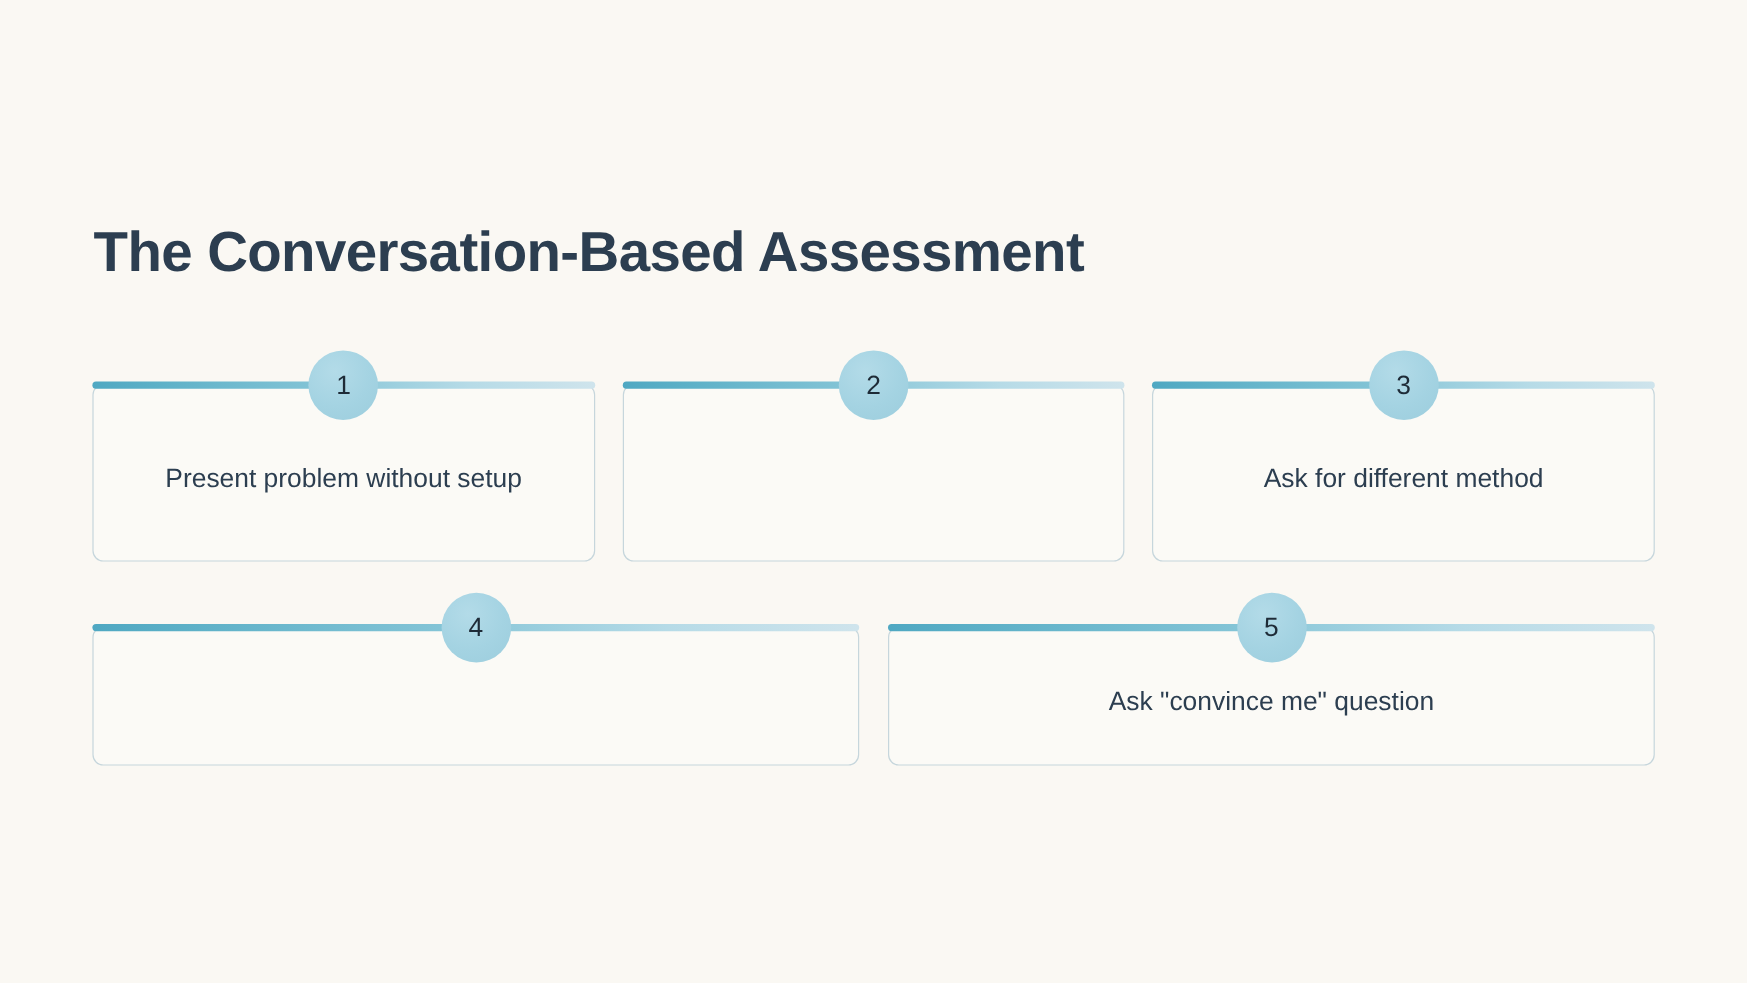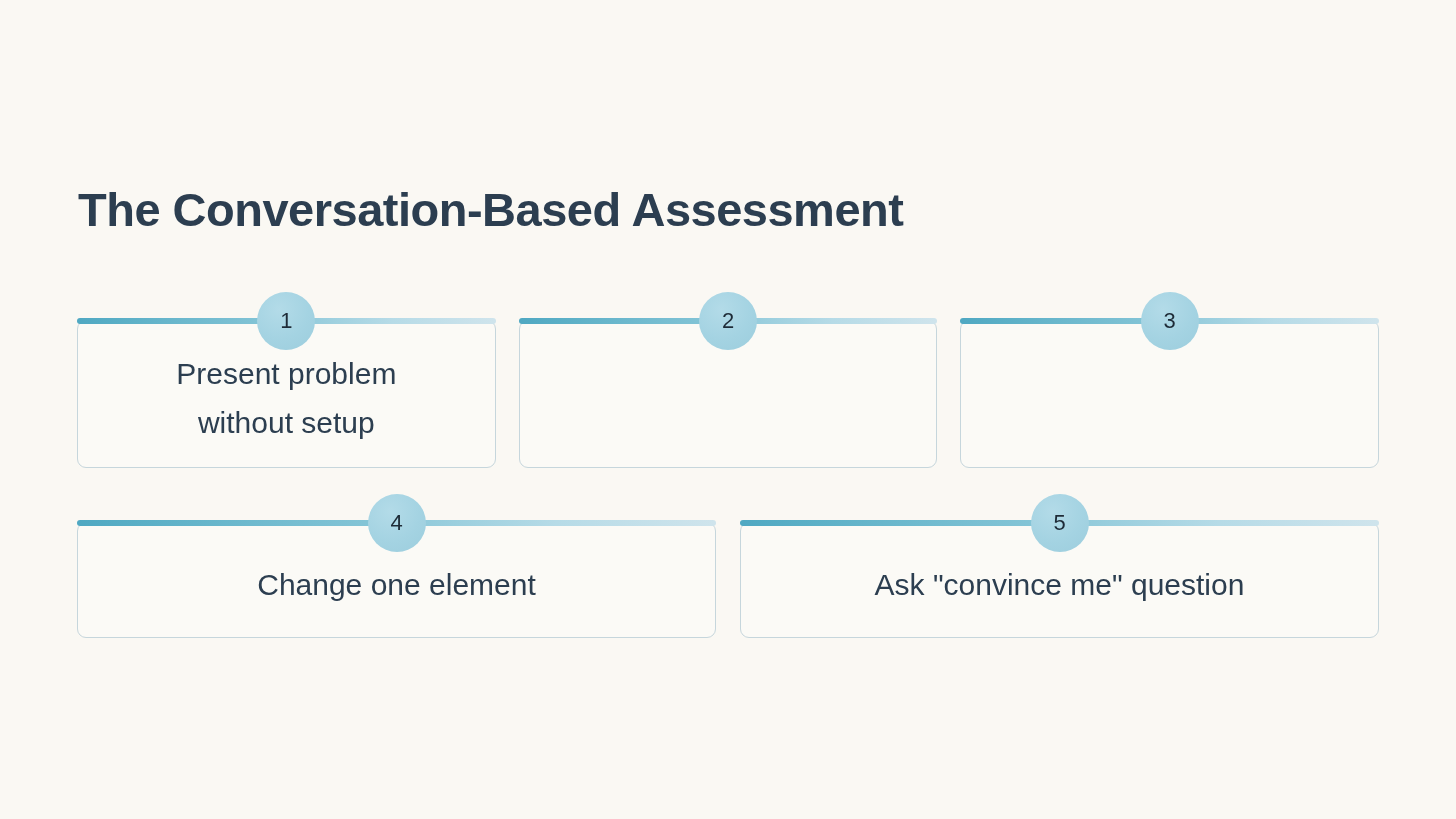--- a/index.html
+++ b/index.html
@@ -102,21 +102,21 @@
     display: flex;
     align-items: center;
     justify-content: center;
     font-size: 22px;
     font-weight: 400;
     color: #1e2b37;
     line-height: 1;
   }
 
   .step-label {
-    font-size: 30px;
+    font-size: 22px;
     font-weight: 400;
     color: #2c3e50;
     text-align: center;
     line-height: 1.62;
     max-width: 100%;
   }
 
   #step-row-1 .step-label { max-width: 320px; }
 </style>
 </head>
@@ -135,30 +135,30 @@
     </div>
 
     <div class="step-card">
       <div class="step-bar"></div>
       <div class="step-badge">2</div>
     </div>
 
     <div class="step-card">
       <div class="step-bar"></div>
       <div class="step-badge">3</div>
+      <div class="step-label">Ask for different method</div>
     </div>
 
   </div>
 
   <div id="step-row-2" class="step-row">
 
     <div class="step-card">
       <div class="step-bar"></div>
       <div class="step-badge">4</div>
-      <div class="step-label">Change one element</div>
     </div>
 
     <div class="step-card">
       <div class="step-bar"></div>
       <div class="step-badge">5</div>
       <div class="step-label">Ask "convince me" question</div>
     </div>
 
   </div>
 

